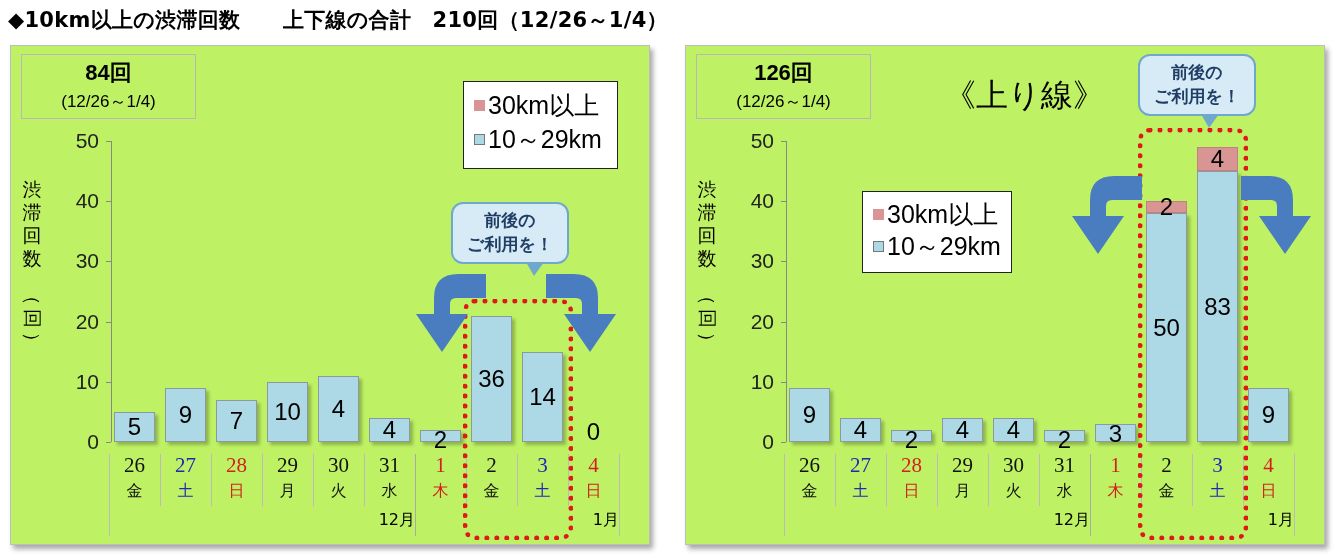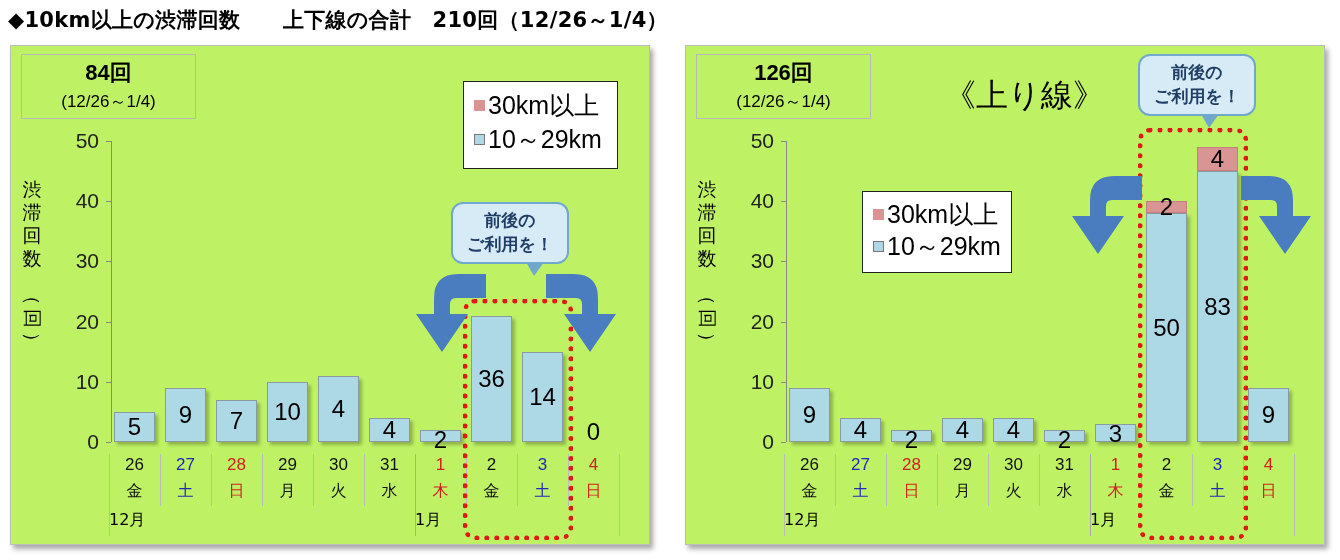--- a/index.html
+++ b/index.html
@@ -16,23 +16,23 @@
   .legend-row { display: flex; align-items: center; height: 34px; }
   .swatch { width: 11px; height: 11px; margin-right: 3px; border: 1px solid #777; }
   .ylabel { position: absolute; font-size: 19px; line-height: 23px; width: 22px; text-align: center; }
   .ytick { position: absolute; font-family: "Liberation Sans", sans-serif; font-size: 21px; text-align: right; width: 40px; color: #222; }
   .tickmark { position: absolute; width: 5px; height: 1px; background: #888; }
   .yaxis { position: absolute; width: 1px; background: #888; }
   .bar { position: absolute; background: #add8e6; border: 1px solid #8a9aa0; box-shadow: 3px 3px 3px rgba(0,0,0,0.25); }
   .bar.top { background: #d99594; border-color: #c48080; box-shadow: none; }
   .bar-label { position: absolute; font-family: "Liberation Sans", sans-serif; font-size: 24px; text-align: center; width: 60px; line-height: 24px; }
   .xcat { position: absolute; text-align: center; width: 51px; font-size: 16px; line-height: 26px; }
-  .xcat .d { font-family: Liberation Sans, sans-serif; font-size: 17px; display: block; }
+  .xcat .d { font-family: Liberation Serif, serif; font-size: 21px; display: block; }
   .xsep { position: absolute; width: 1px; background: #bbb; }
-  .month { position: absolute; font-size: 16px; text-align: left; }
+  .month { position: absolute; font-size: 16px; text-align: right; }
   .dotbox { position: absolute; border: 5px dotted #e01818; border-radius: 12px; }
   .bubble { position: absolute; background: #d6ebf5; border: 2px solid #6fa8cc; border-radius: 12px; text-align: center; color: #1f3d66; font-weight: bold; font-size: 17px; line-height: 24px; padding-top: 4px; }
   .bubble-tail { position: absolute; width: 0; height: 0; }
   svg.arrow { position: absolute; }
   .blue { color: #2525b8; }
   .red { color: #d21f1f; }
   .black { color: #111; }
 </style>
 </head>
 <body>

